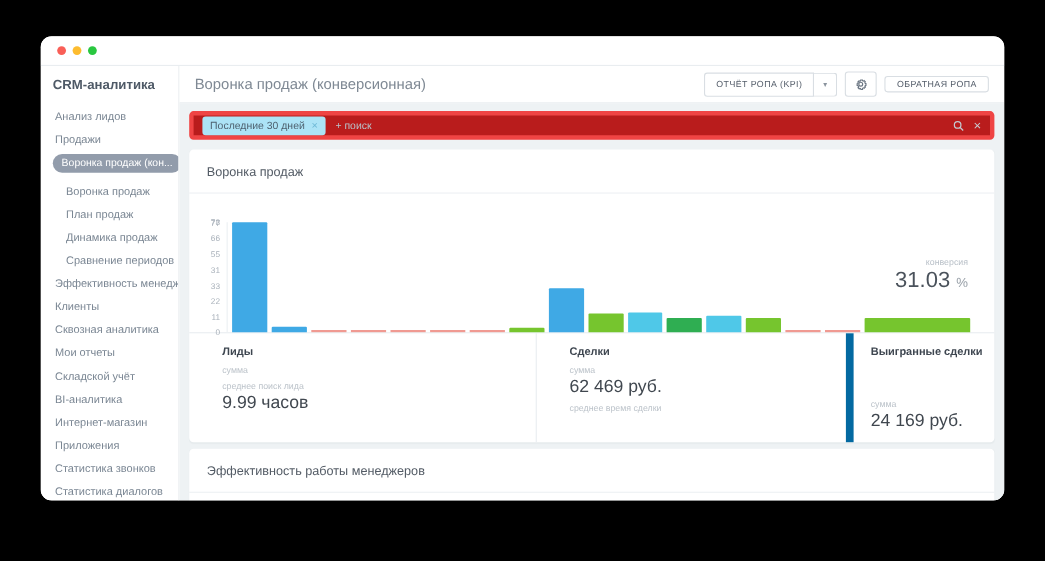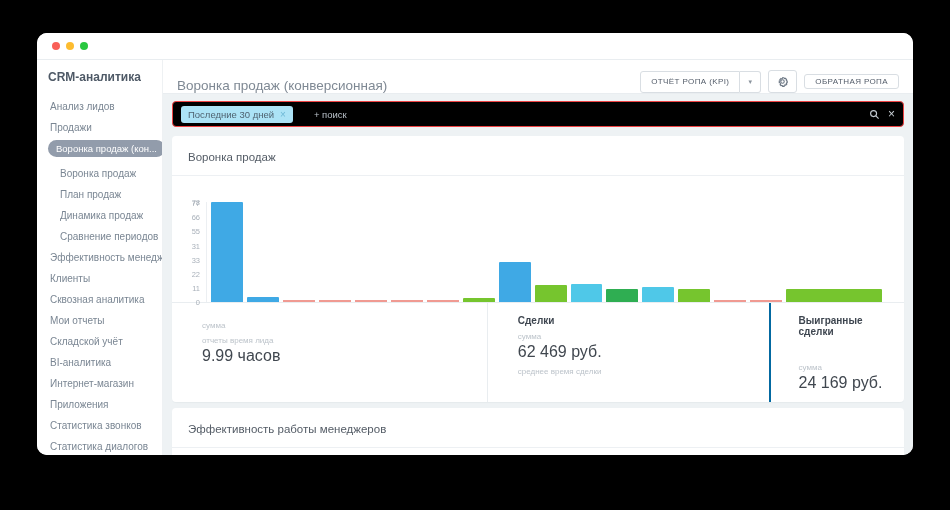--- a/index.html
+++ b/index.html
@@ -25,33 +25,33 @@
   .sidebar { flex:0 0 126px; background:#fff; border-right:1px solid #eef1f3; padding:10px 0 0 11px; overflow:hidden; }
   .sb-title { font-size:12px; font-weight:bold; color:#4e5966; margin-bottom:12px; }
   .sb-item { font-size:10px; color:#7a8693; padding:5px 2px; cursor:pointer; white-space:nowrap; overflow:hidden; }
   .sb-item.sub { padding-left:12px; }
   .sb-item.selected {
     background:#929cab; color:#fff; border-radius:9px;
     padding:3px 8px; margin:2px 4px 2px 0; display:inline-block; font-size:9.5px;
   }
   
   .main { flex:1; display:flex; flex-direction:column; overflow:hidden; background:#eef2f4; }
-  .main-header { flex:0 0 34px; background:#fff; display:flex; align-items:flex-end; padding:0 14px; border-bottom:1px solid #e9edf0; }
+  .main-header { flex:0 0 34px; background:#fff; display:flex; align-items:center; padding:0 14px; border-bottom:1px solid #e9edf0; }
   .page-title { font-size:13.5px; color:#7f8994; flex:1; }
   .hdr-buttons { display:flex; align-items:center; gap:7px; }
   .btn { background:#fff; border:1px solid #d9dee3; border-radius:3px; color:#535c69;
          font-size:8px; letter-spacing:.4px; padding:2px 10px; cursor:pointer; display:flex; align-items:center; }
   .btn-split { display:flex; }
   .btn-split .btn { border-radius:3px 0 0 3px; }
   .btn-split .btn.caret { border-left:none; border-radius:0 3px 3px 0; padding:6px 8px; color:#8a939d; font-size:7px; }
   .btn.icon-btn { padding:4px 7px; }
   
   .content { flex:1; padding:7px 9px 0 9px; overflow:hidden; }
-  .searchbar { background:#000000; border:1px solid #ef4444; border-radius:4px; height:26px;
-               display:flex; align-items:center; padding:0 8px;gap:12px; }
+  .searchbar { background:#b91c1c; border:4px solid #ef4444; border-radius:4px; height:26px;
+               display:flex; align-items:center; padding:0 8px; }
   .tag { background:#ace3f6; color:#4e6270; font-size:9.5px; border-radius:3px; padding:3px 7px;
          display:flex; align-items:center; gap:6px; cursor:pointer; }
   .tag .tag-x { color:#6fb9d6; font-size:10px; cursor:pointer; }
   .search-placeholder { color:#b9c1c9; font-size:9.5px; margin-left:9px; flex:1; }
   .search-icons { display:flex; align-items:center; gap:8px; color:#c3cad1; }
   .search-icons svg { display:block; cursor:pointer; }
   .search-icons .x { font-size:12px; color:#c9d0d6; cursor:pointer; line-height:1; }
   
   .card { background:#fff; border-radius:4px; margin-top:9px; box-shadow:0 1px 1px rgba(60,70,80,.04); }
   .card-title-row { padding:11px 16px 10px 16px; border-bottom:1px solid #edf0f3; }
@@ -65,21 +65,21 @@
   .y-axis { flex:0 0 22px; position:relative;text-align:right; }
   .ytick { position:absolute; right:6px; transform:translateY(-50%); font-size:7.5px; color:#a9b1ba; }
   .plot { flex:1; display:flex; align-items:flex-end; gap:4px; border-left:1px solid #eceff2; padding-left:4px; }
   .bar { flex-basis:0; border-radius:1px 1px 0 0; min-height:2px; }
   .bar.zero { height:2px !important; border-radius:0; }
   
   .stats { display:flex; border-top:1px solid #e9edf0; margin-top:0; height:100px; }
   .stat-col { padding:12px 10px 10px 30px; display:flex; flex-direction:column; }
   .stat-col.c1 { flex:0 0 43%; }
   .stat-col.c2 { flex:0 0 38.5%; border-left:1px solid #e9edf0; }
-  .stat-col.c3 { flex:1; border-left:2px solid #0369a1; padding-left:28px; }
+  .stat-col.c3 { flex:1; border-left:7px solid #0369a1; padding-left:16px; }
   .stat-name { font-size:10px; font-weight:bold; color:#3e4650; }
   .stat-label { font-size:8px; color:#bcc3ca; margin-top:6px; }
   .stat-value { font-size:16px; color:#40474f; margin-top:2px; }
   .stat-col .spacer { margin-top:auto; }
   
   .card.managers { margin-top:6px; }
   .thead { display:flex; padding:8px 16px 10px 16px; }
   svg { vertical-align:middle; }
 </style>
 </head>
@@ -140,20 +140,24 @@
             </span>
             <span class="x">×</span>
           </span>
         </div>
 
         <div class="card">
           <div class="card-title-row">
             <span class="card-title">Воронка продаж</span>
           </div>
           <div class="funnel-body">
+            <div class="conversion">
+              <div class="lbl">конверсия</div>
+              <div class="val"><span>31.03</span> <span class="unit">%</span></div>
+            </div>
             <div class="chart">
               <div class="y-axis">
                   <div class="ytick" style="top: 0%;">78</div>
                   <div class="ytick" style="top: 1.28205%;">77</div>
                   <div class="ytick" style="top: 15.3846%;">66</div>
                   <div class="ytick" style="top: 29.4872%;">55</div>
                   <div class="ytick" style="top: 43.5897%;">31</div>
                   <div class="ytick" style="top: 57.6923%;">33</div>
                   <div class="ytick" style="top: 71.7949%;">22</div>
                   <div class="ytick" style="top: 85.8974%;">11</div>
@@ -175,22 +179,23 @@
                   <div class="bar" style="flex-grow: 1; height: 15.3846%; background: rgb(79, 200, 232);"></div>
                   <div class="bar" style="flex-grow: 1; height: 12.8205%; background: rgb(118, 197, 46);"></div>
                   <div class="bar zero" style="flex-grow: 1; background: rgb(240, 154, 146);"></div>
                   <div class="bar zero" style="flex-grow: 1; background: rgb(240, 154, 146);"></div>
                   <div class="bar" style="flex-grow: 3; height: 12.8205%; background: rgb(118, 197, 46);"></div>
                 </div>
             </div>
           </div>
           <div class="stats">
             <div class="stat-col c1">
+              <div class="stat-name">Лиды</div>
               <div class="stat-label">сумма</div>
-              <div class="stat-label">отчеты время лида</div>
+              <div class="stat-label">среднее поиск лида</div>
               <div class="stat-value">9.99 часов</div>
             </div>
             <div class="stat-col c2">
               <div class="stat-name">Сделки</div>
               <div class="stat-label">сумма</div>
               <div class="stat-value">62 469 руб.</div>
               <div class="stat-label">среднее время сделки</div>
             </div>
             <div class="stat-col c3">
               <div class="stat-name">Выигранные сделки</div>

